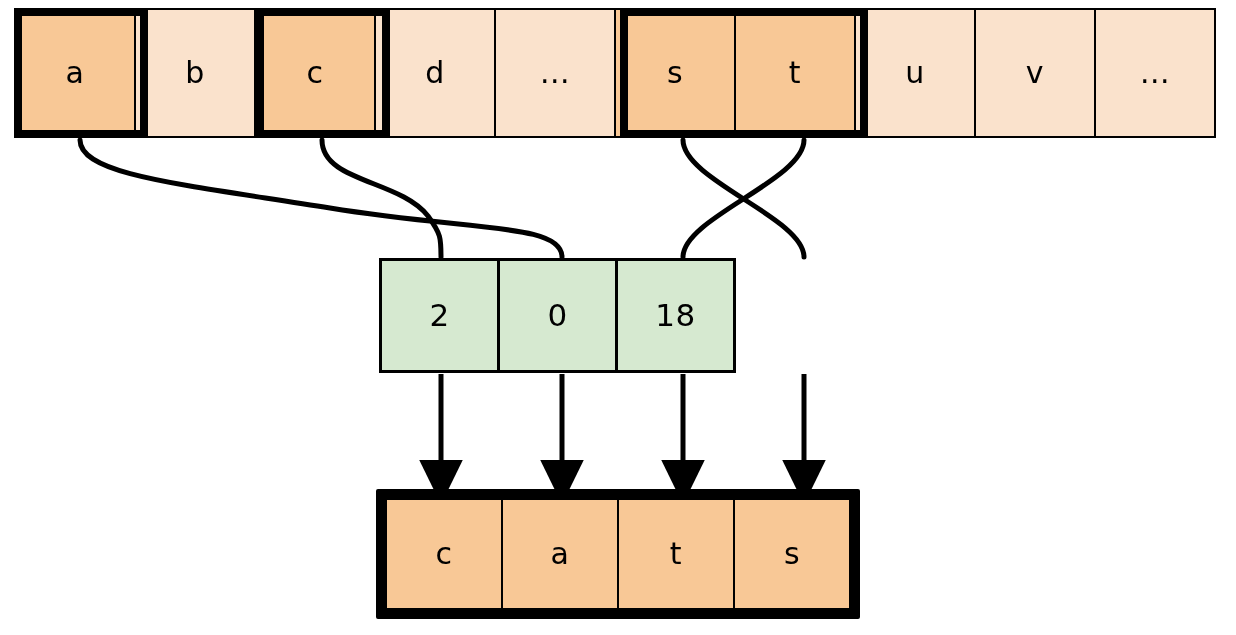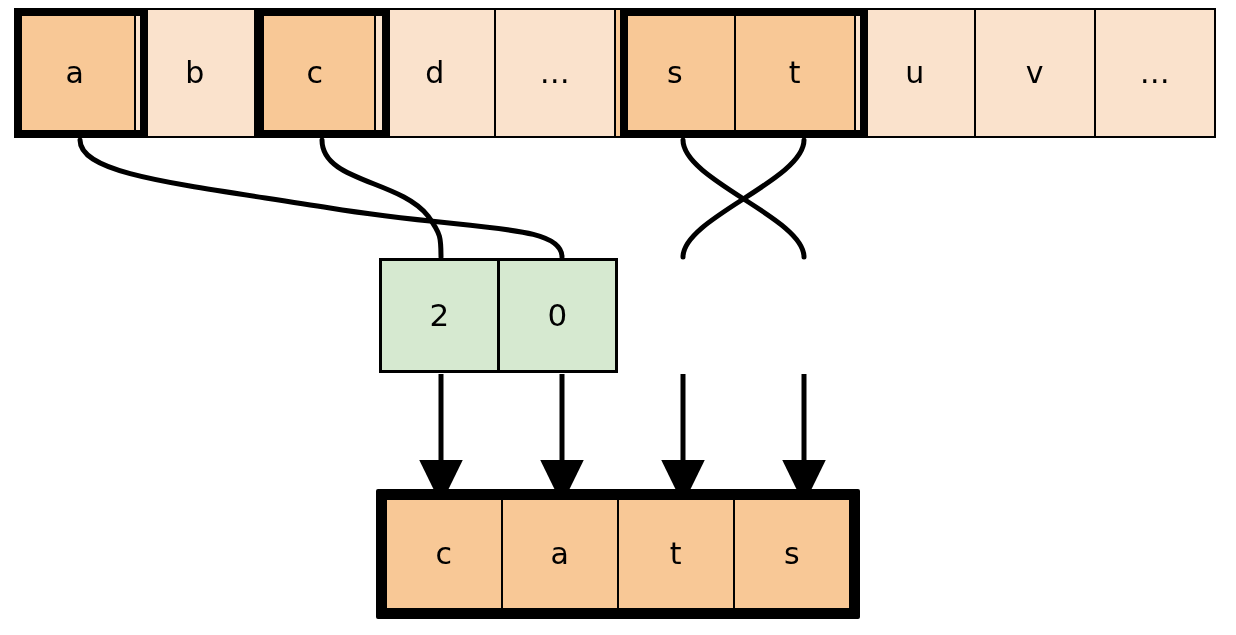--- a/index.html
+++ b/index.html
@@ -155,20 +155,21 @@
     <div class="cell">...</div>
   </div>
 
   <div class="hi-box" style="left:14px; top:8px; width:134px; height:130px;"></div>
   <div class="hi-box" style="left:256px; top:8px; width:134px; height:130px;"></div>
   <div class="hi-box" style="left:620px; top:8px; width:248px; height:130px;"></div>
 
   <div id="index-row" class="cell-row">
     <div class="cell">2</div>
     <div class="cell">0</div>
+    <div class="cell">18</div>
   </div>
 
   <div id="result-row" class="cell-row">
     <div class="cell">c</div>
     <div class="cell">a</div>
     <div class="cell">t</div>
     <div class="cell">s</div>
   </div>
 
 </div>

